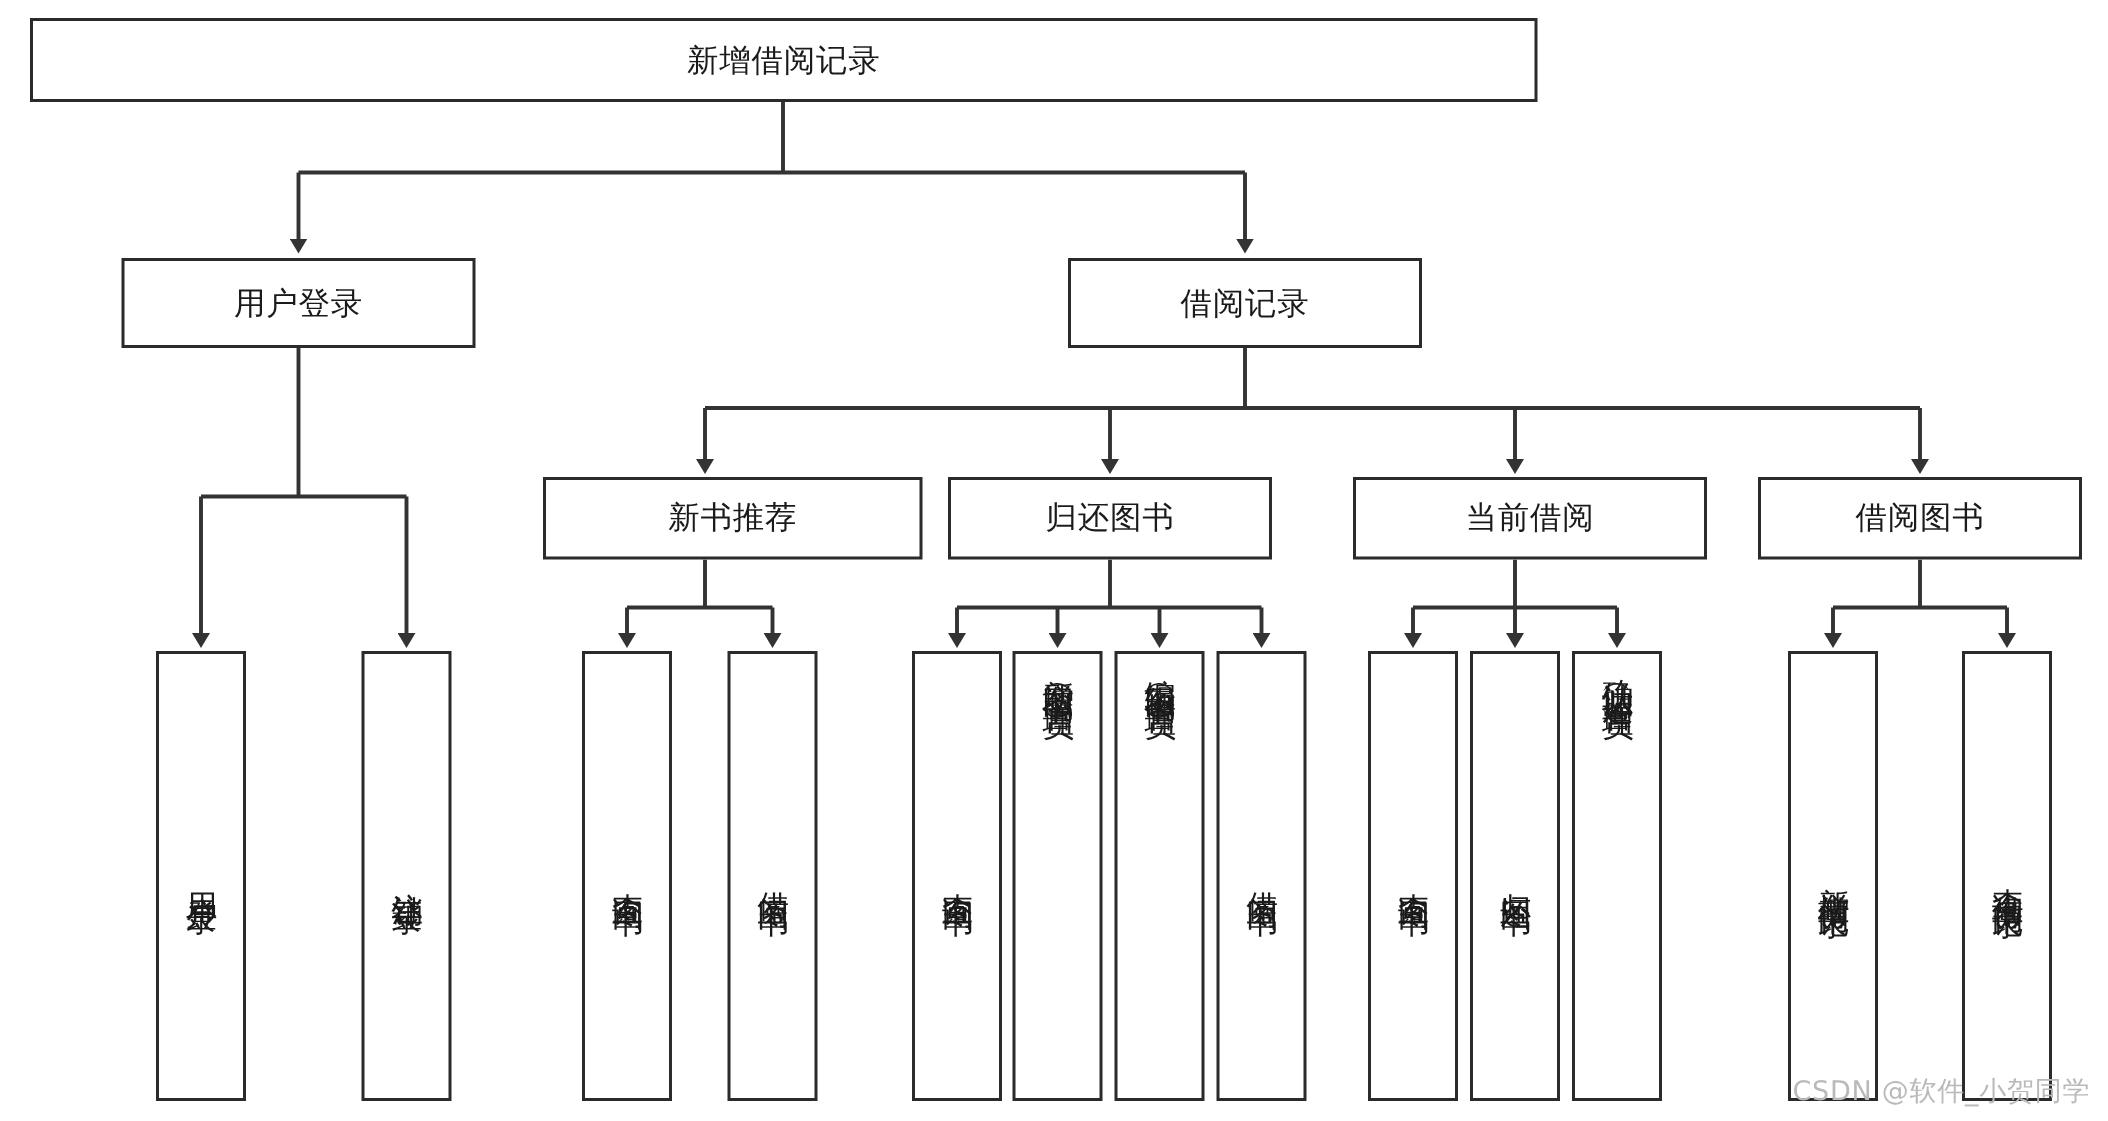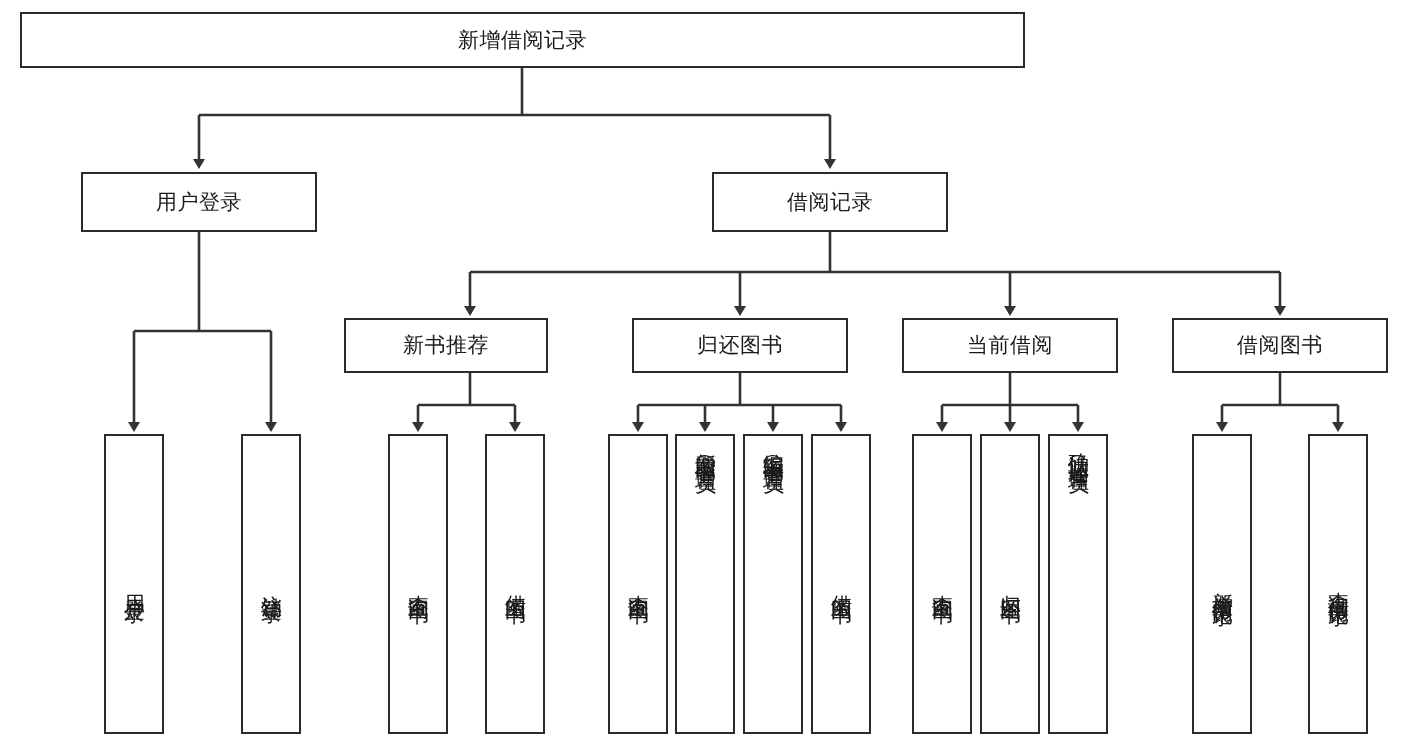--- a/index.html
+++ b/index.html
@@ -123,27 +123,27 @@
     <span class="lbl">新增借阅记录</span>
   </div>
 
   <div class="node h" style="left:81px; top:172px; width:236px; height:60px;">
     <span class="lbl">用户登录</span>
   </div>
   <div class="node h" style="left:712px; top:172px; width:236px; height:60px;">
     <span class="lbl">借阅记录</span>
   </div>
 
-  <div class="node h" style="left:344px; top:318px; width:204px; height:55px;">
+  <div class="node h" style="left:362px; top:318px; width:253px; height:55px;">
     <span class="lbl">新书推荐</span>
   </div>
   <div class="node h" style="left:632px; top:318px; width:216px; height:55px;">
     <span class="lbl">归还图书</span>
   </div>
-  <div class="node h" style="left:902px; top:318px; width:216px; height:55px;">
+  <div class="node h" style="left:902px; top:318px; width:236px; height:55px;">
     <span class="lbl">当前借阅</span>
   </div>
   <div class="node h" style="left:1172px; top:318px; width:216px; height:55px;">
     <span class="lbl">借阅图书</span>
   </div>
 
   <div class="node v mid" style="left:104px; top:434px; width:60px; height:300px;">
     <span class="lbl">用户登录</span>
   </div>
   <div class="node v mid" style="left:241px; top:434px; width:60px; height:300px;">
@@ -180,14 +180,15 @@
     <span class="lbl">确认归还（管理员）</span>
   </div>
 
   <div class="node v mid" style="left:1192px; top:434px; width:60px; height:300px;">
     <span class="lbl">新增借阅记录</span>
   </div>
   <div class="node v mid" style="left:1308px; top:434px; width:60px; height:300px;">
     <span class="lbl">查询借阅记录</span>
   </div>
 
+  <div class="watermark" style="left:1195px; top:715px;">CSDN @软件_小贺同学</div>
 
 </div>
 
 </body></html>

